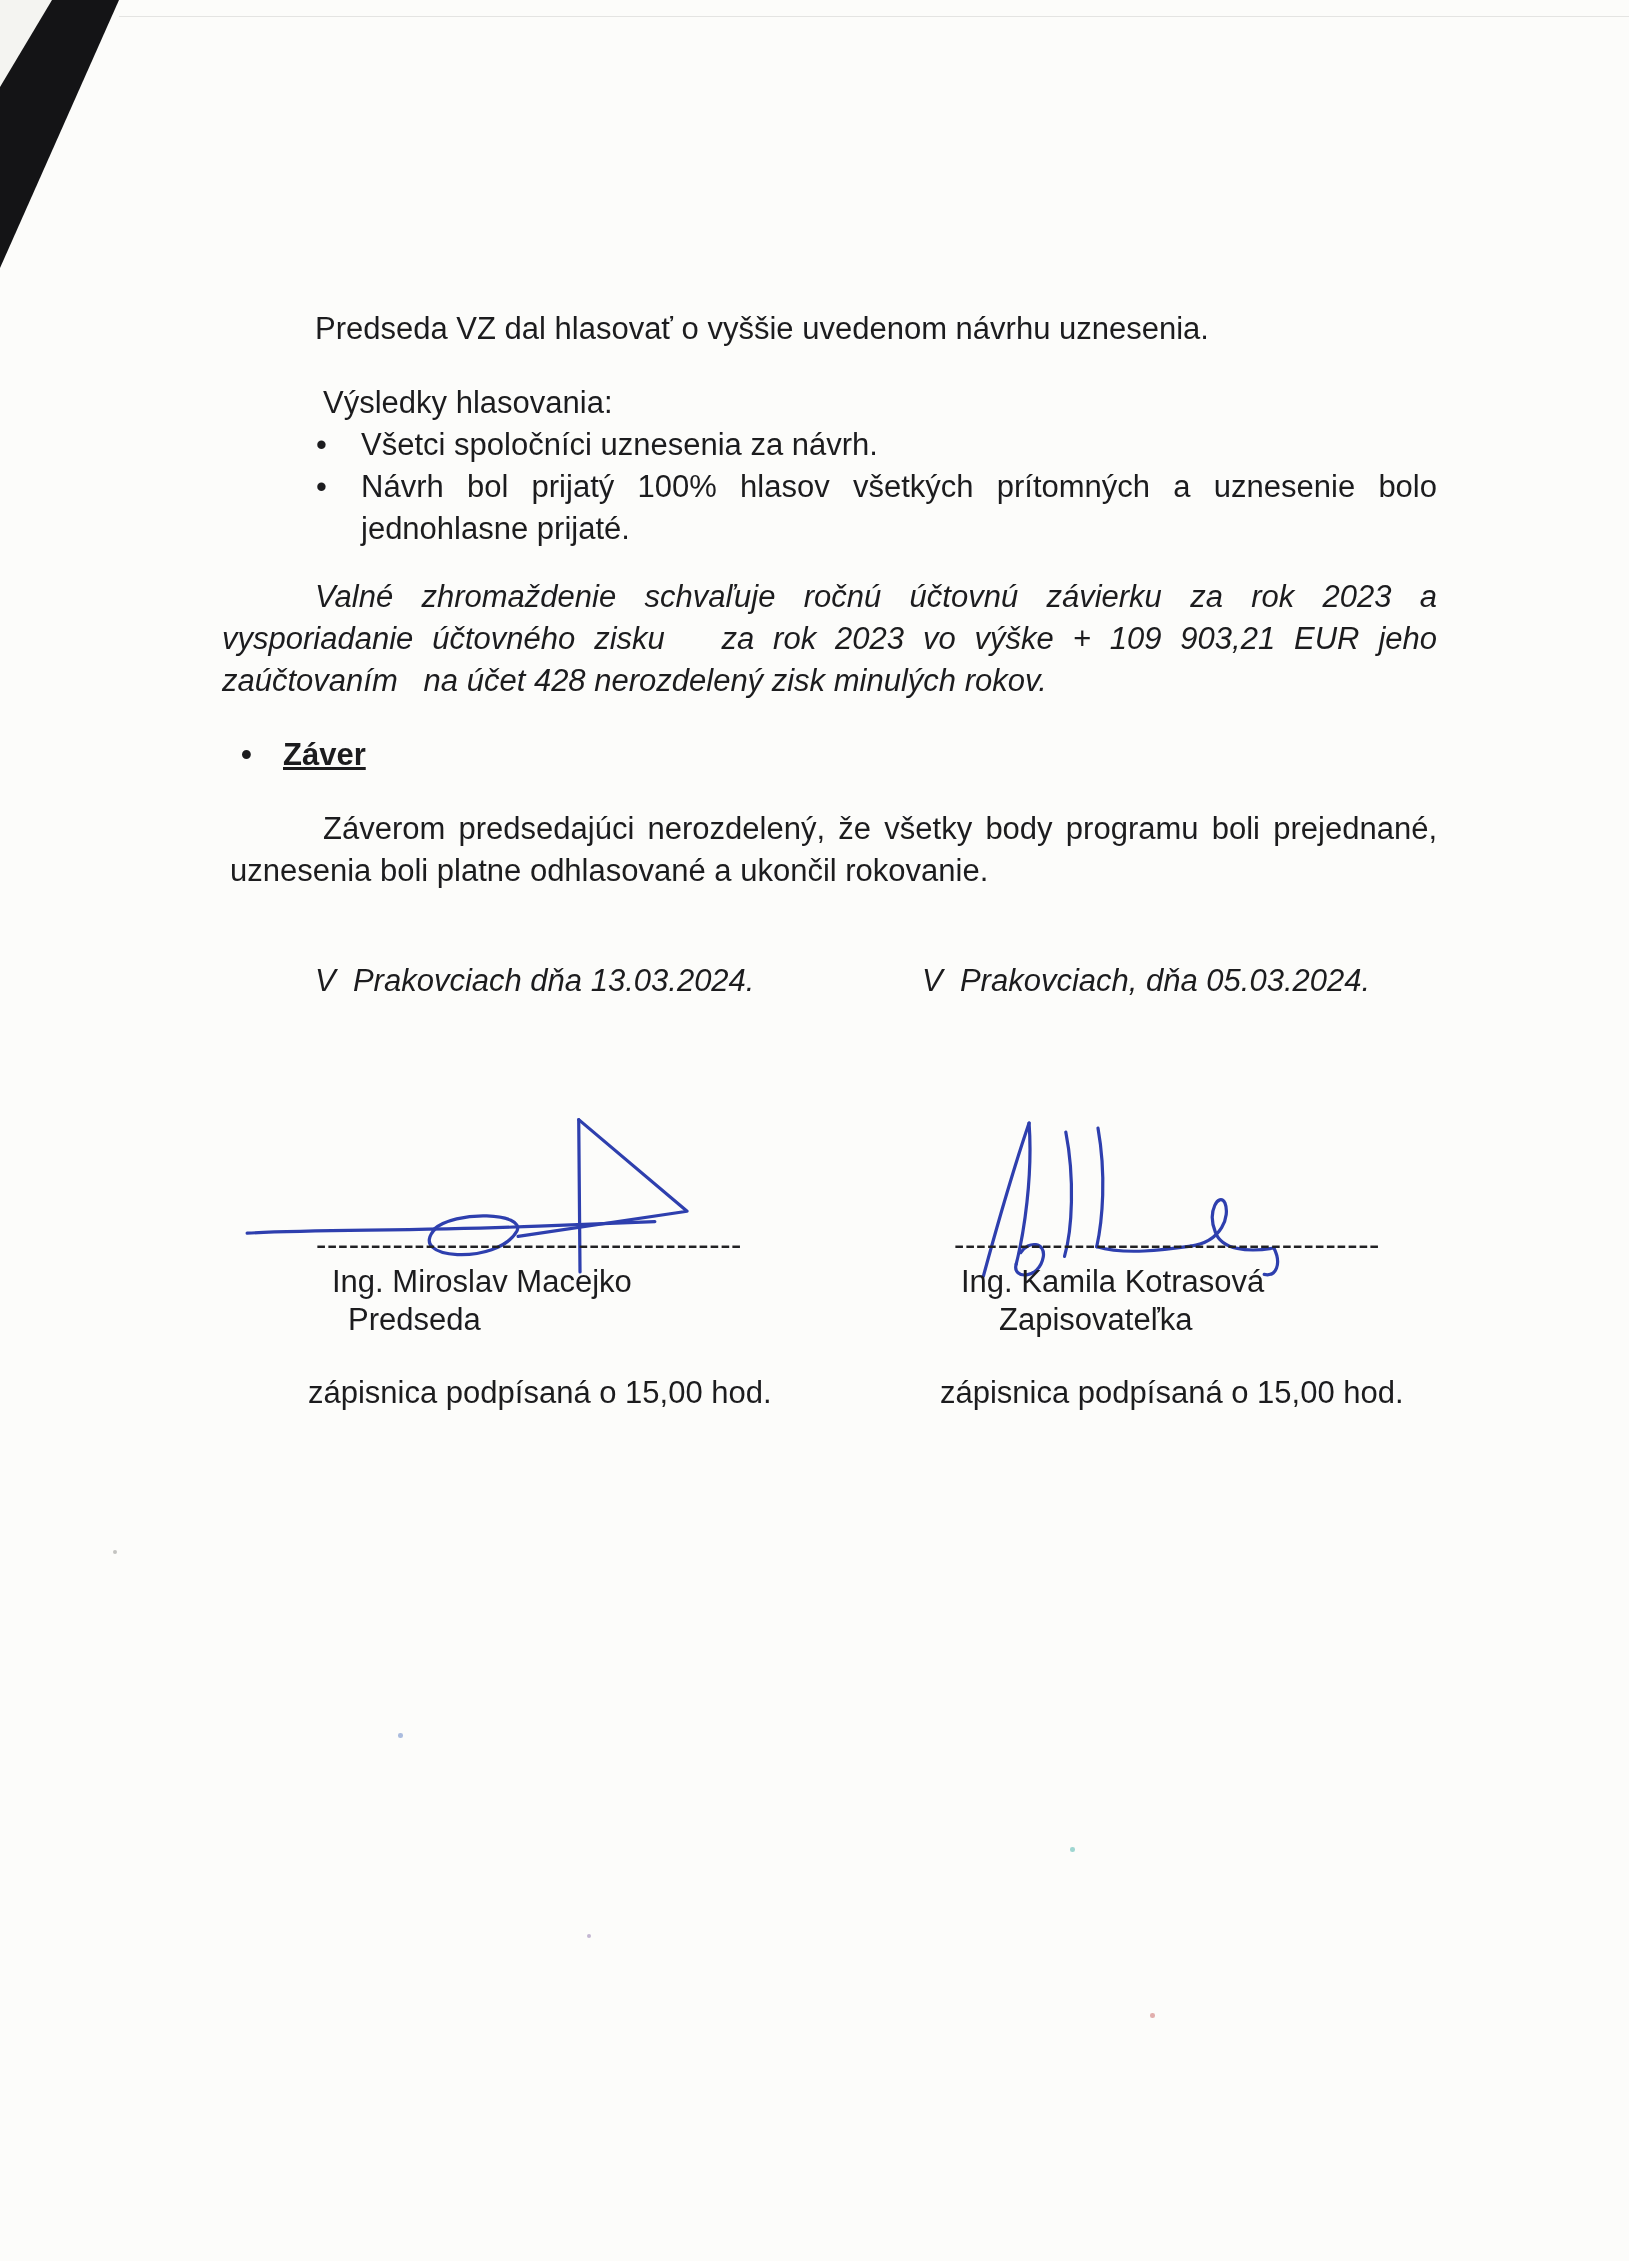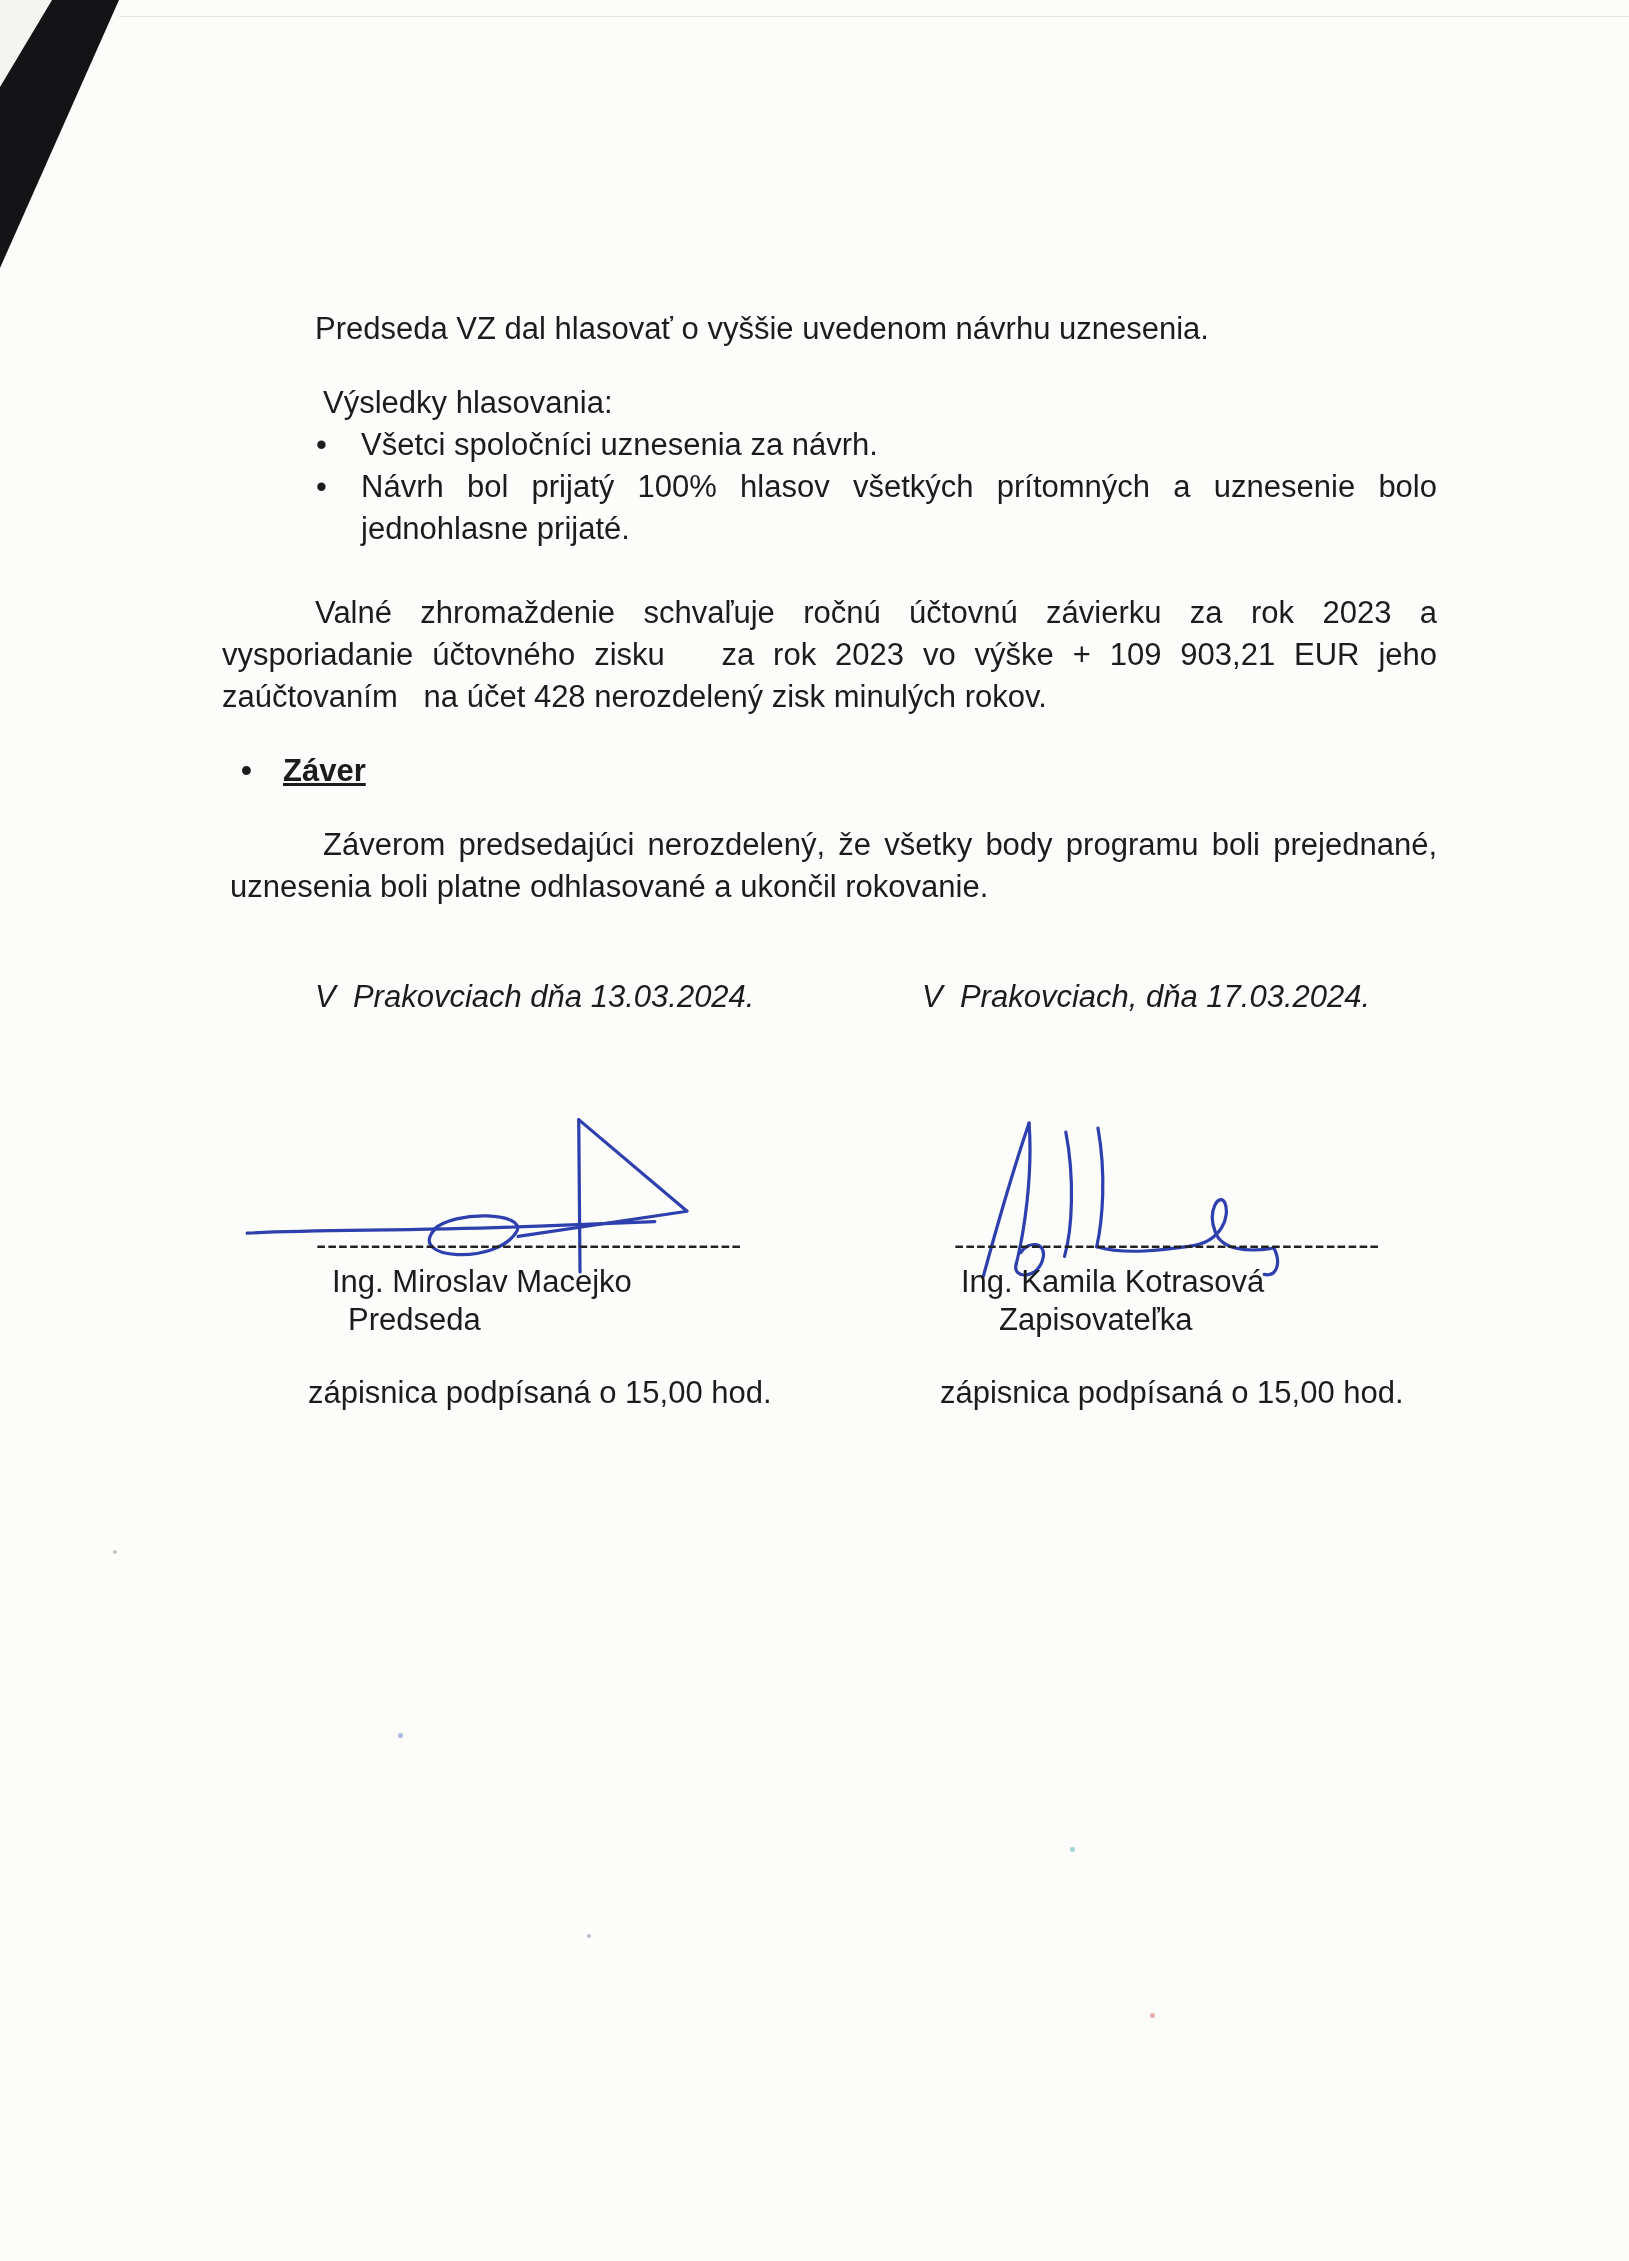--- a/index.html
+++ b/index.html
@@ -40,21 +40,21 @@
 
   .content {
     position: absolute;
     left: 222px; top: 308px;
     width: 1215px;
   }
   p { margin: 0; }
   .indent { text-indent: 93px; }
   .justify { text-align: justify; }
   .prewrap { white-space: pre-wrap; }
-  .mt-45 { margin-top: 42px; }
+  .mt-45 { margin-top: 26px; font-style: italic; }
   .mt-50 { margin-top: 32px; margin-left: 8px; }
 
   .bullet-item {
     position: relative;
     margin-left: 139px;
   }
   .bullet-item::before {
     content: "\2022";
     position: absolute;
     left: -45px;
@@ -117,21 +117,21 @@
     <p class="indent justify prewrap mt-45">Valné zhromaždenie schvaľuje ročnú účtovnú závierku za rok 2023 a vysporiadanie účtovného zisku   za rok 2023 vo výške + 109 903,21 EUR jeho   zaúčtovaním   na účet 428 nerozdelený zisk minulých rokov.</p>
 
     <div class="zaver-item">
       <span class="zaver-text">Záver</span>
     </div>
 
     <p class="indent justify mt-50">Záverom predsedajúci nerozdelený, že všetky body programu boli prejednané, uznesenia boli platne odhlasované a ukončil rokovanie.</p>
 
     <div class="dates-row">
       <span class="date-left">V  Prakovciach dňa 13.03.2024.</span>
-      <span class="date-right">V  Prakovciach, dňa 17.03.2024.</span>
+      <span class="date-right">V  Prakovciach, dňa 05.03.2024.</span>
     </div>
 
   </div>
 
   <svg class="sig-svg" style="left:242px; top:1108px;" width="458" height="171" viewBox="0 0 710 265">
     <g fill="none" stroke="#2e3fae" stroke-width="5" stroke-linecap="round" stroke-linejoin="round">
       <path d="M 8 194 C 120 188, 280 191, 460 183 L 640 176"></path>
       <path d="M 300 187 C 252 236, 396 244, 426 191 C 441 162, 330 157, 296 189"></path>
       <path d="M 522 18 L 524 254"></path>
       <path d="M 522 18 L 690 160 L 428 199"></path>

